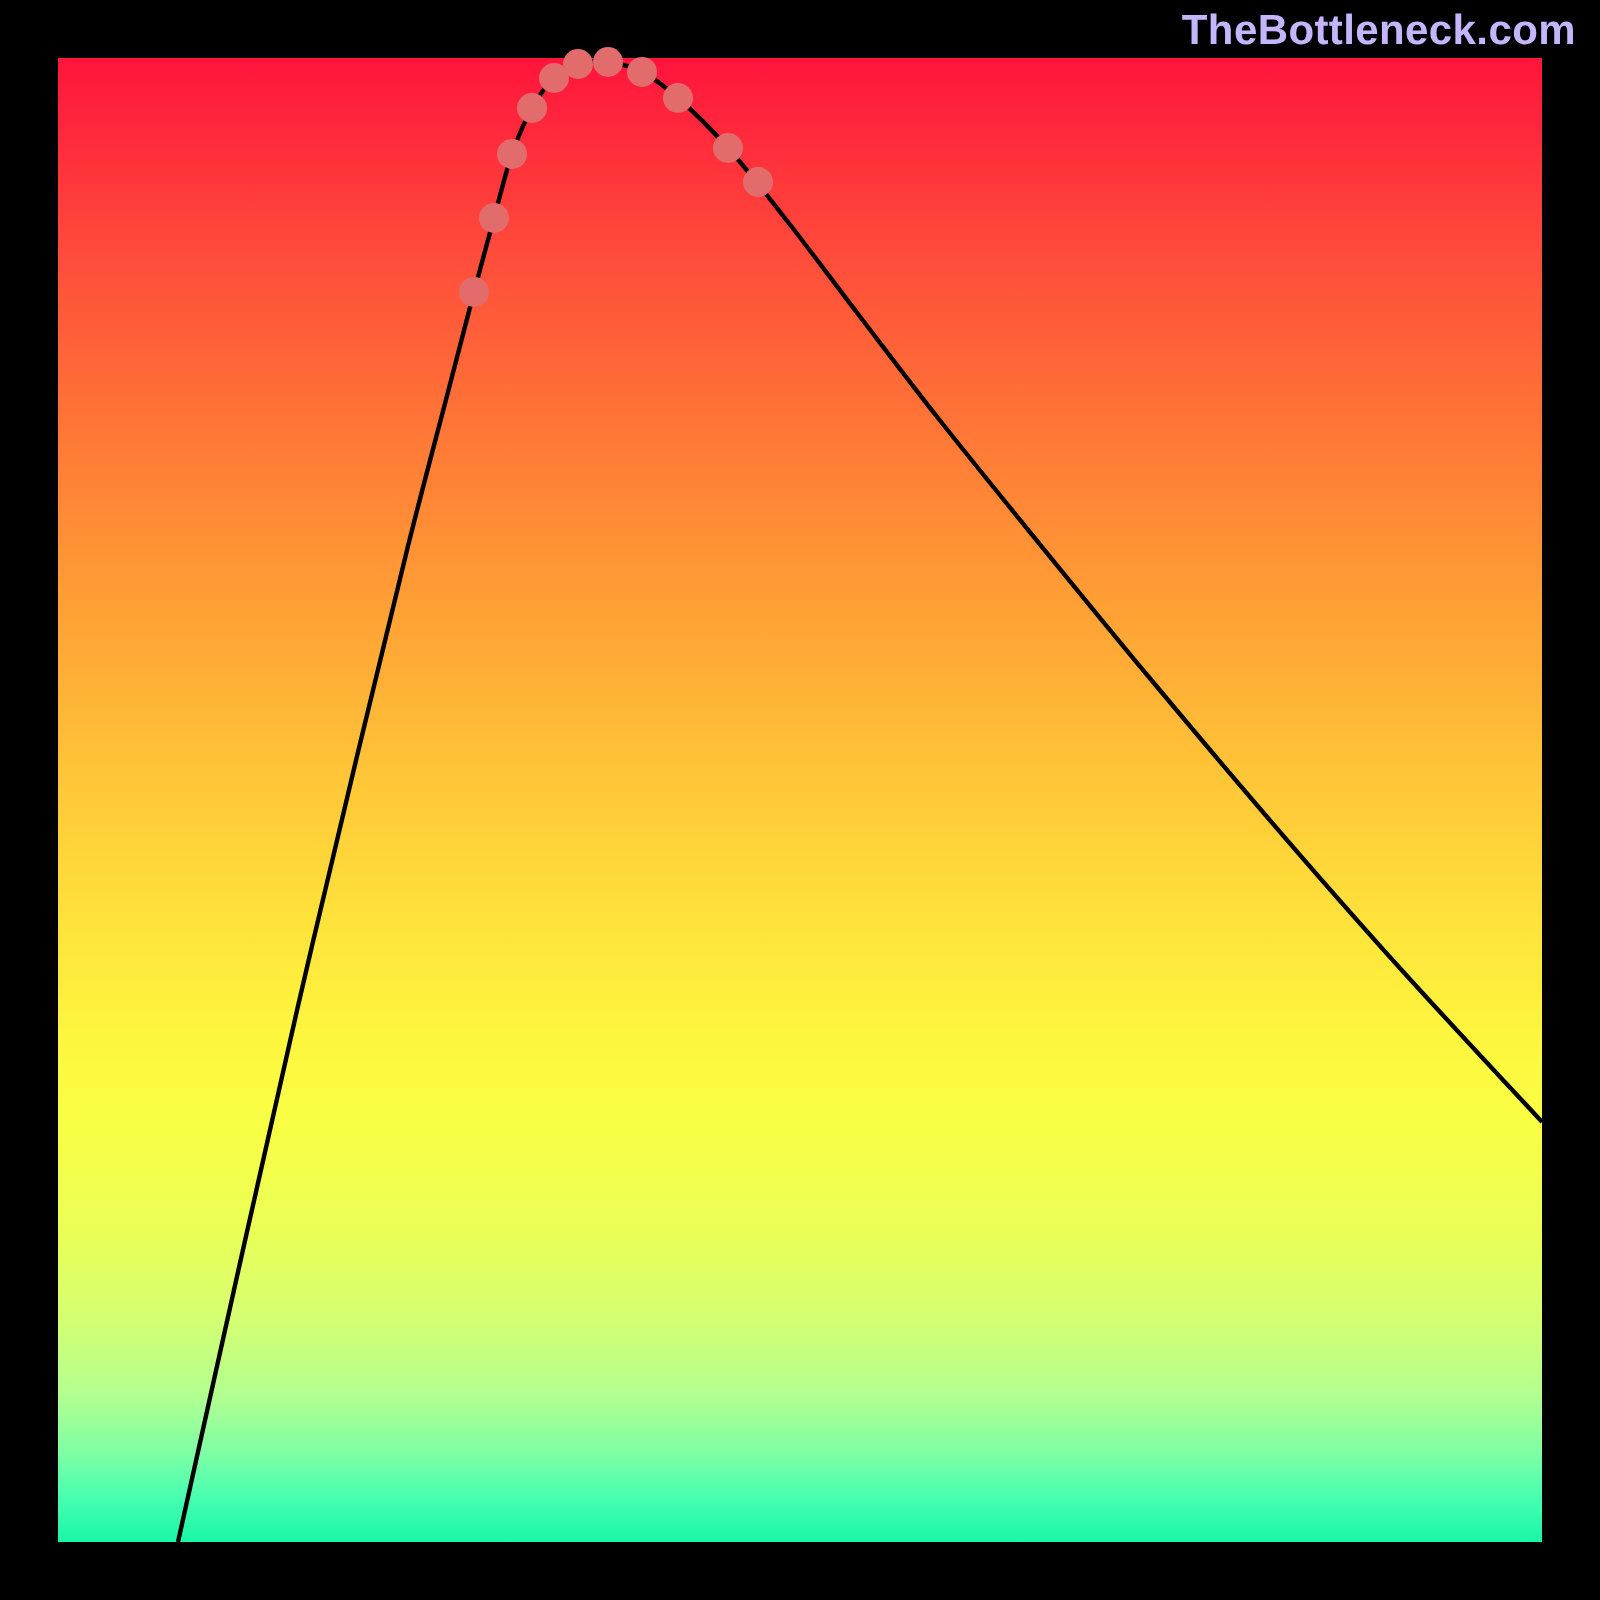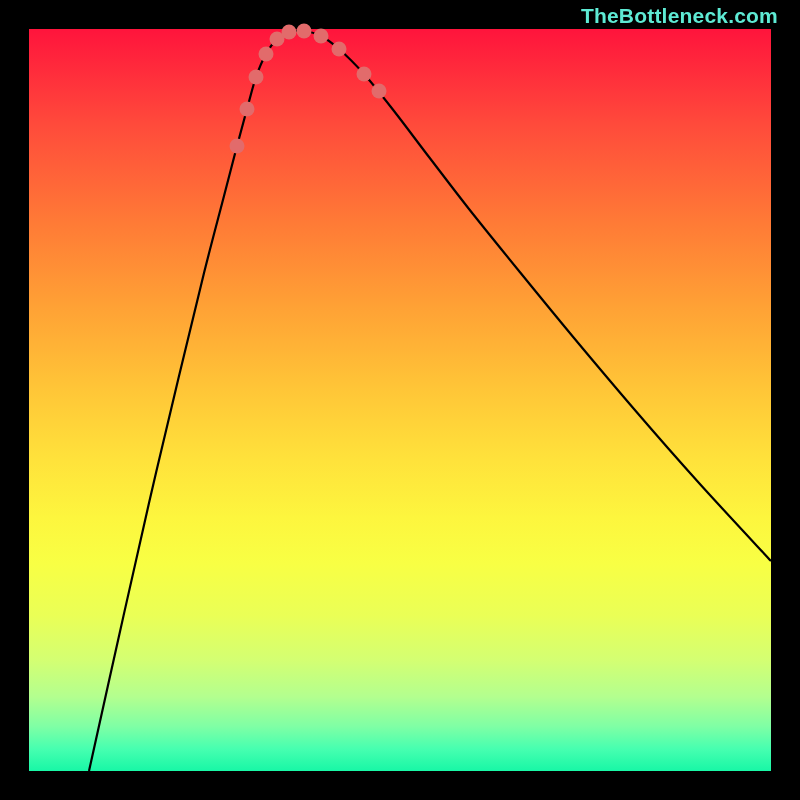--- a/index.html
+++ b/index.html
@@ -29,22 +29,22 @@
       #eaff56 79%,
       #d4ff72 85%,
       #b3ff8f 90%,
       #7fffa5 94%,
       #47ffb0 97%,
       #18f7a6 100%);
   }
   .watermark {
     position: absolute;
     top: 4px;
-    right: 22px;
-    color: #5eead4;
+    right: 12px;
+    color: #c4b5fd;
     font-size: 21px;
     font-weight: 600;
     letter-spacing: 0.2px;
     z-index: 5;
   }
   .curve {
     position: absolute;
     left: 0;
     top: 0;
     width: 742px;

